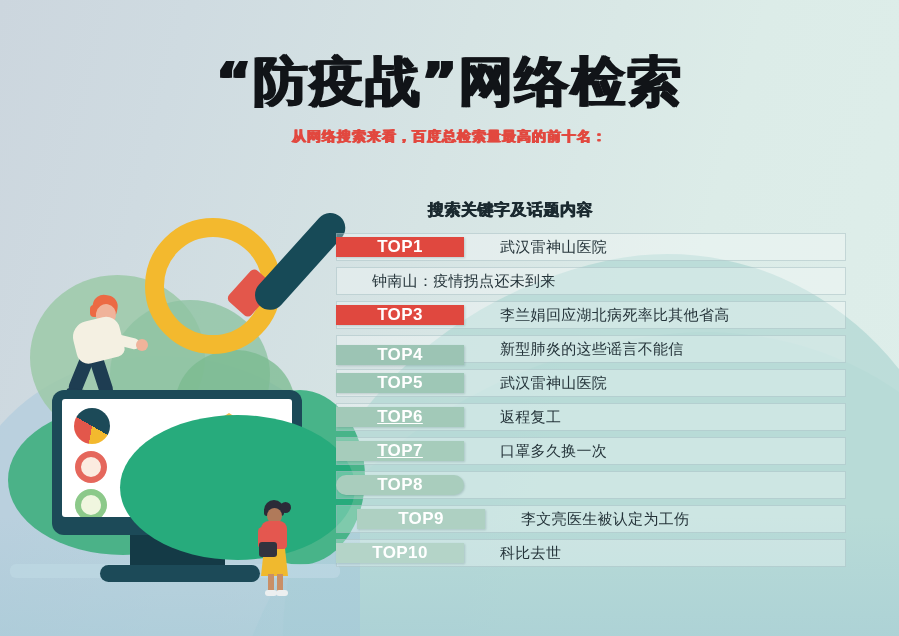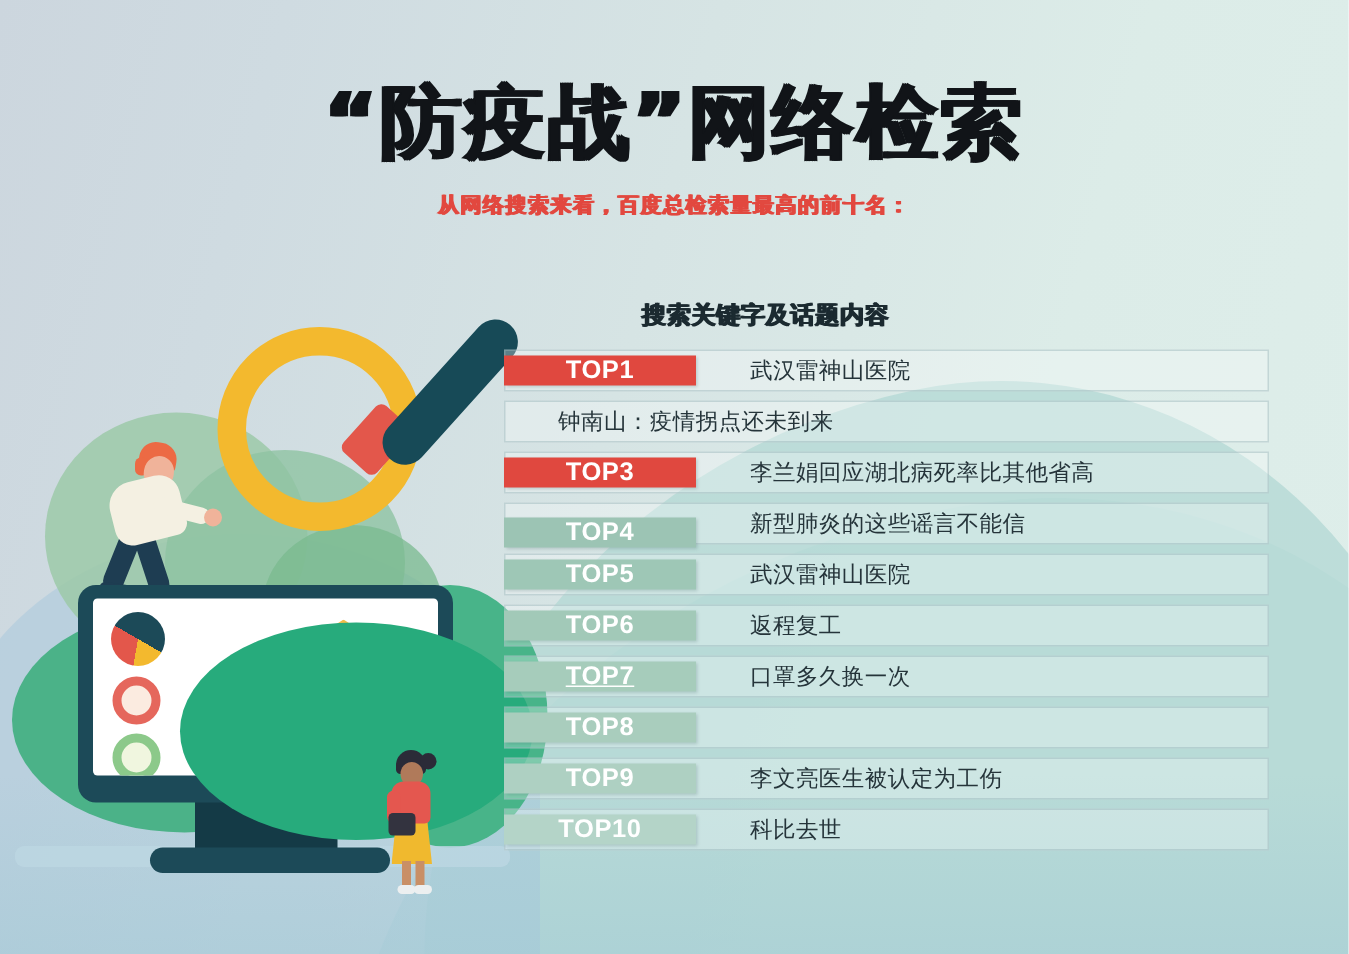--- a/index.html
+++ b/index.html
@@ -329,35 +329,35 @@
           <div class="rank-badge" style="background: rgb(156, 196, 180); margin-top: 12px;">TOP4</div>
           <div class="rank-text">新型肺炎的这些谣言不能信</div>
         </div>
         <div class="rank-row">
           <div class="row-bg"></div>
           <div class="rank-badge" style="background: rgb(158, 199, 182);">TOP5</div>
           <div class="rank-text">武汉雷神山医院</div>
         </div>
         <div class="rank-row">
           <div class="row-bg"></div>
-          <div class="rank-badge" style="background: rgb(162, 201, 184);">TOP6</div>
+          <div class="rank-badge" style="background: rgb(162, 201, 184); text-decoration: underline;">TOP6</div>
           <div class="rank-text">返程复工</div>
         </div>
         <div class="rank-row">
           <div class="row-bg"></div>
           <div class="rank-badge" style="background: rgb(166, 204, 187); text-decoration: underline;">TOP7</div>
           <div class="rank-text">口罩多久换一次</div>
         </div>
         <div class="rank-row">
           <div class="row-bg"></div>
-          <div class="rank-badge" style="background: rgb(169, 205, 189);">TOP8</div>
-        </div>
-        <div class="rank-row">
-          <div class="row-bg"></div>
-          <div class="rank-badge" style="background: rgb(174, 208, 194);">TOP9</div>
+          <div class="rank-badge" style="background: rgb(169, 205, 189); border-radius: 10px;">TOP8</div>
+        </div>
+        <div class="rank-row">
+          <div class="row-bg"></div>
+          <div class="rank-badge" style="background: rgb(174, 208, 194); margin-left: 21px;">TOP9</div>
           <div class="rank-text">李文亮医生被认定为工伤</div>
         </div>
         <div class="rank-row">
           <div class="row-bg"></div>
           <div class="rank-badge" style="background: rgb(180, 212, 200);">TOP10</div>
           <div class="rank-text">科比去世</div>
         </div>
       </div>
   </div>
 

